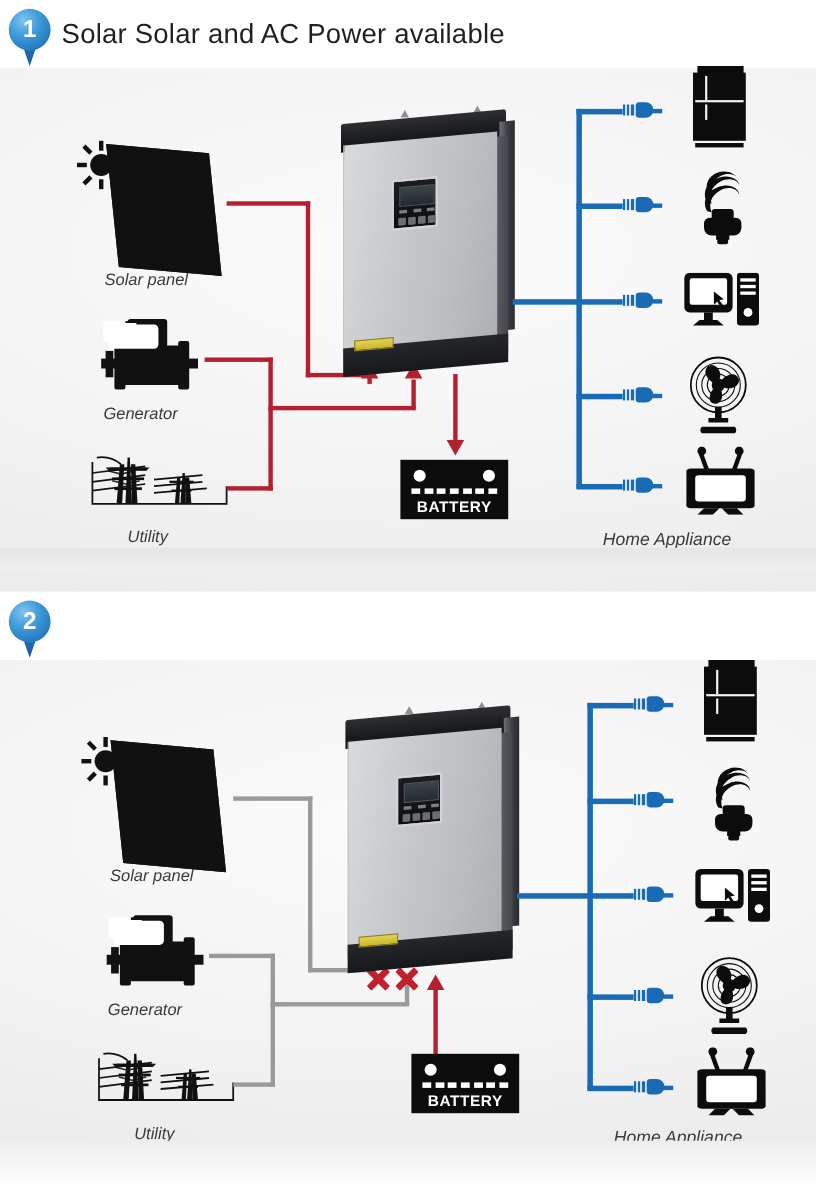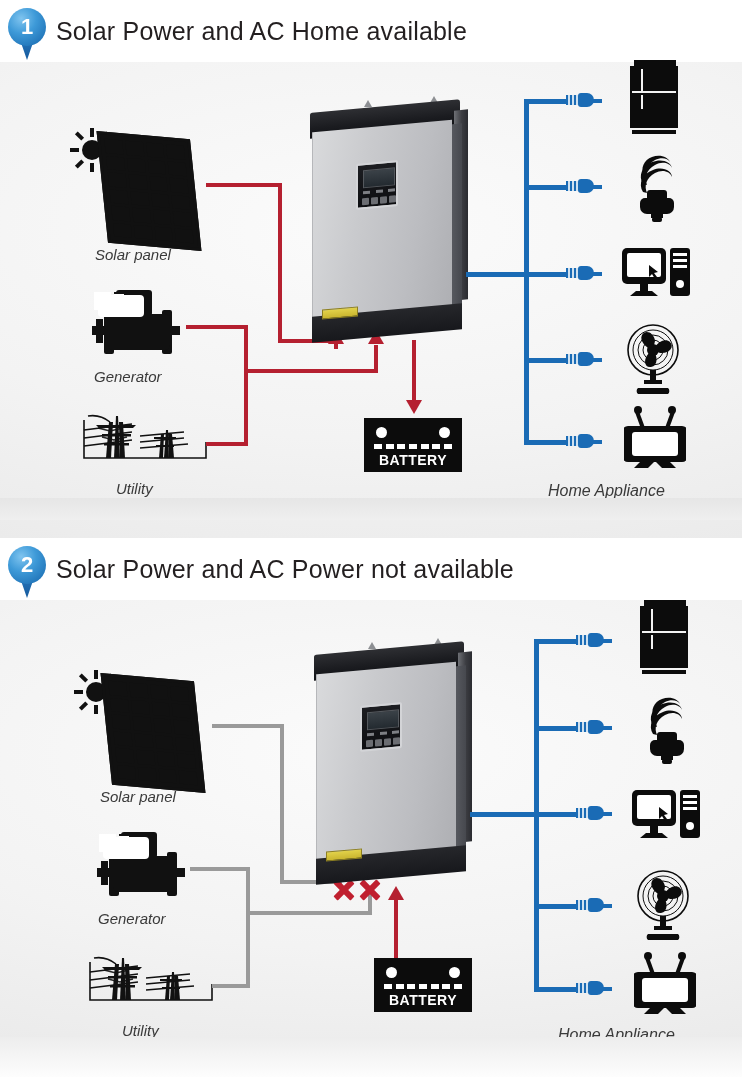--- a/index.html
+++ b/index.html
@@ -192,21 +192,21 @@
 
 <div class="panel panel-1">
   <div class="panel-bg"></div>
 
   <div class="header">
     <div class="pin">
       <div class="pin-tail"></div>
       <div class="pin-body"></div>
       <div class="pin-num">1</div>
     </div>
-    <div class="panel-title">Solar Power and AC Home available</div>
+    <div class="panel-title">Solar Solar and AC Power available</div>
   </div>
 
   <div class="solar" style="left:68px; top:128px; width:140px; height:126px;">
     <div class="sun">
       <div class="sun-core"></div>
       <div class="sun-ray" style="left:20px; top:0px; width:4px; height:9px;"></div>
       <div class="sun-ray" style="left:20px; top:35px; width:4px; height:9px;"></div>
       <div class="sun-ray" style="left:0px; top:20px; width:9px; height:4px;"></div>
       <div class="sun-ray" style="left:35px; top:20px; width:9px; height:4px;"></div>
       <div class="sun-ray" style="left:5px; top:6px; width:9px; height:4px; transform:rotate(45deg);"></div>
@@ -459,21 +459,20 @@
 
 <div class="panel panel-2">
   <div class="panel-bg"></div>
 
   <div class="header">
     <div class="pin">
       <div class="pin-tail"></div>
       <div class="pin-body"></div>
       <div class="pin-num">2</div>
     </div>
-    <div class="panel-title">Solar Power and AC Power not available</div>
   </div>
 
   <div class="solar" style="left:72px; top:670px; width:140px; height:126px; top:132px;">
     <div class="sun">
       <div class="sun-core"></div>
       <div class="sun-ray" style="left:20px; top:0px; width:4px; height:9px;"></div>
       <div class="sun-ray" style="left:20px; top:35px; width:4px; height:9px;"></div>
       <div class="sun-ray" style="left:0px; top:20px; width:9px; height:4px;"></div>
       <div class="sun-ray" style="left:35px; top:20px; width:9px; height:4px;"></div>
       <div class="sun-ray" style="left:5px; top:6px; width:9px; height:4px; transform:rotate(45deg);"></div>

